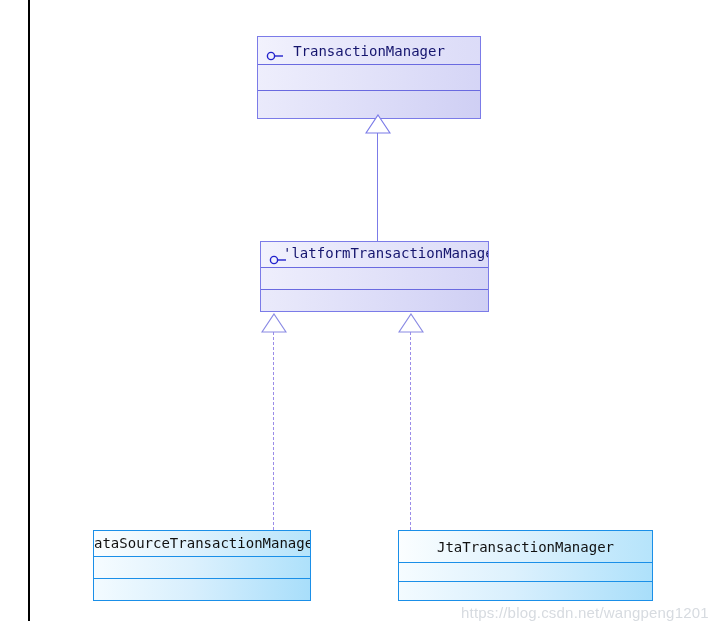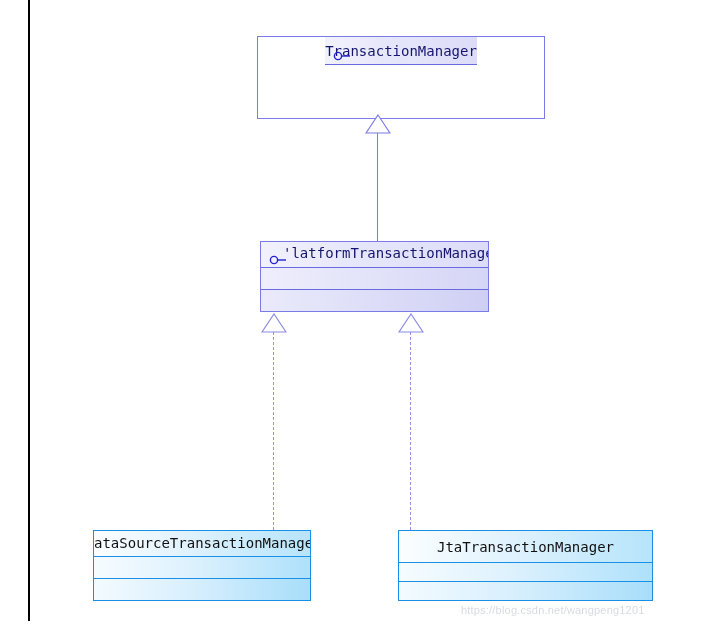--- a/index.html
+++ b/index.html
@@ -108,34 +108,34 @@
     border-left: 1px dashed #9a8ce8;
   }
   .tri {
     position: absolute;
   }
 
   
   .watermark {
     position: absolute;
     font-family: "Liberation Sans", sans-serif;
-    font-size: 11px;
+    font-size: 15px;
     color: #d7dbe0;
     white-space: nowrap;
     letter-spacing: 0.2px;
   }
 </style>
 </head>
 <body>
 
 <div id="canvas">
 
   <div class="page-rule"></div>
 
-  <div class="uml-box iface" style="left:257px; top:36px; width:288px; height:83px;align-items:center;">
+  <div class="uml-box iface" style="left:257px; top:36px; width:224px; height:83px;">
     <div class="row title" style="height:28px;">
       <span class="iface-icon">
         <svg width="18" height="10" viewBox="0 0 18 10">
           <circle cx="5" cy="5" r="3.6" fill="none" stroke="#2222cc" stroke-width="1.4"></circle>
           <line x1="9" y1="5" x2="17" y2="5" stroke="#2222cc" stroke-width="1.4"></line>
         </svg>
       </span>
       <span class="class-name">TransactionManager</span>
     </div>
     <div class="row attrs" style="height:26px;"></div>

